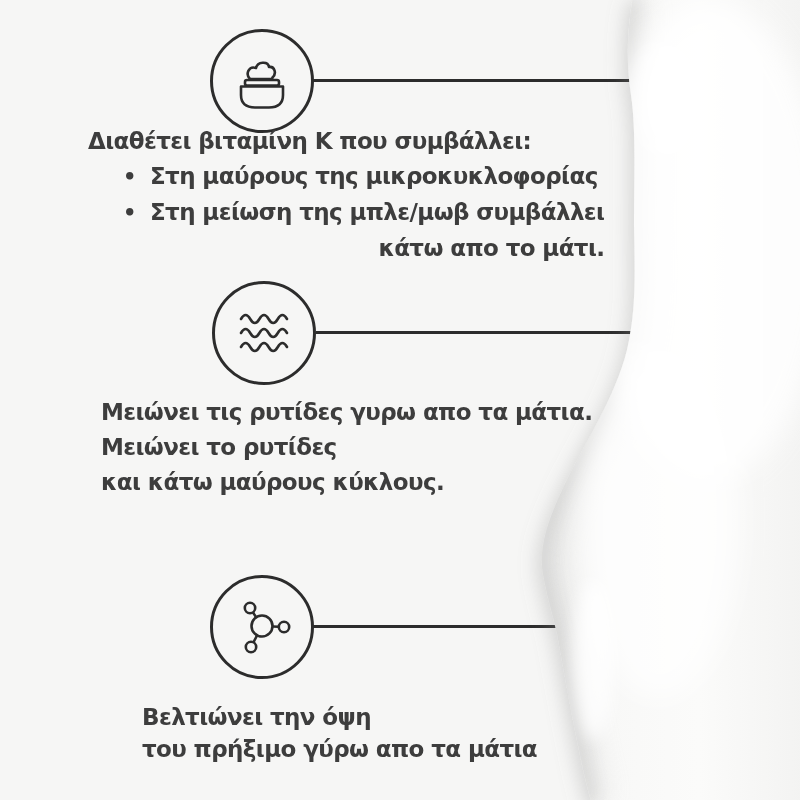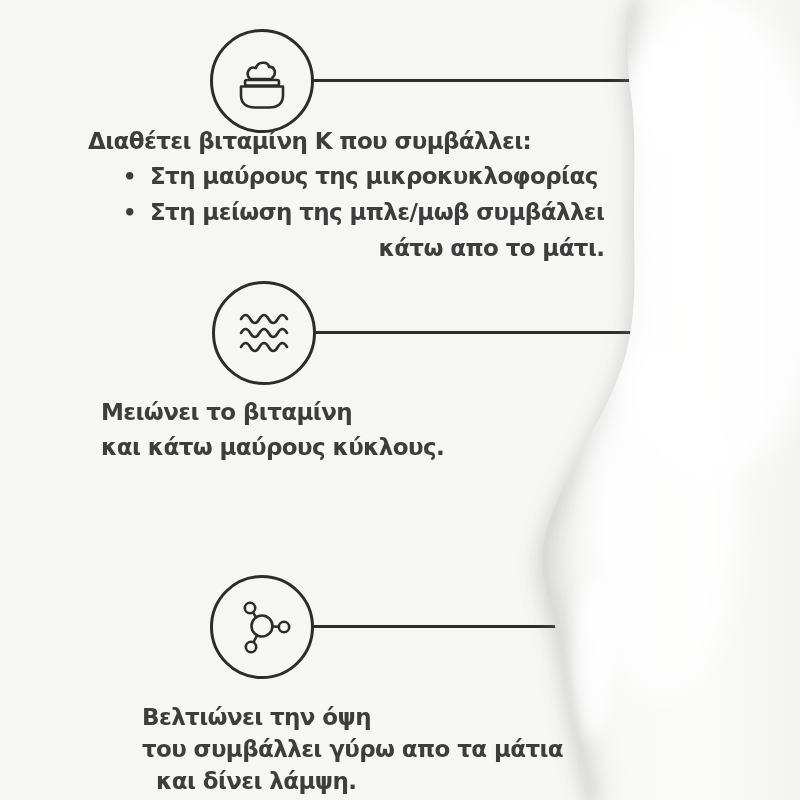--- a/index.html
+++ b/index.html
@@ -129,35 +129,35 @@
 
   <div class="icon-circle p2">
     <svg class="icon-svg" width="58" height="52" viewBox="0 0 58 52" fill="none" stroke="#2c2c2c" stroke-width="2.6" stroke-linecap="round">
       <path d="M6,12 q4.6,-8 9.2,0 q4.6,8 9.2,0 q4.6,-8 9.2,0 q4.6,8 9.2,0 q4.6,-8 9.2,0"></path>
       <path d="M6,26 q4.6,-8 9.2,0 q4.6,8 9.2,0 q4.6,-8 9.2,0 q4.6,8 9.2,0 q4.6,-8 9.2,0"></path>
       <path d="M6,40 q4.6,-8 9.2,0 q4.6,8 9.2,0 q4.6,-8 9.2,0 q4.6,8 9.2,0 q4.6,-8 9.2,0"></path>
     </svg>
   </div>
 
   <div class="tblock b2">
-    <div>Μειώνει το βιταμίνη</div>
+    <div>Μειώνει τις ρυτίδες γυρω απο τα μάτια.</div>
+    <div>Μειώνει το ρυτίδες</div>
     <div>και κάτω μαύρους κύκλους.</div>
   </div>
 
   <div class="icon-circle p3">
     <svg class="icon-svg" width="64" height="64" viewBox="0 0 64 64" stroke="#2c2c2c" stroke-width="2.6" stroke-linecap="round">
       <line x1="32" y1="31" x2="20" y2="13" fill="none"></line>
       <line x1="32" y1="31" x2="54" y2="32" fill="none"></line>
       <line x1="32" y1="31" x2="21" y2="52" fill="none"></line>
       <circle cx="32" cy="31" r="10.5" fill="#f6f6f5"></circle>
       <circle cx="20" cy="13" r="5.2" fill="#f6f6f5"></circle>
       <circle cx="54" cy="32" r="5.2" fill="#f6f6f5"></circle>
       <circle cx="21" cy="52" r="5.2" fill="#f6f6f5"></circle>
     </svg>
   </div>
 
   <div class="tblock b3">
     <div>Βελτιώνει την όψη</div>
-    <div>του συμβάλλει γύρω απο τα μάτια</div>
-    <div class="indent">και δίνει λάμψη.</div>
+    <div>του πρήξιμο γύρω απο τα μάτια</div>
   </div>
 
 </div>
 
 </body></html>

